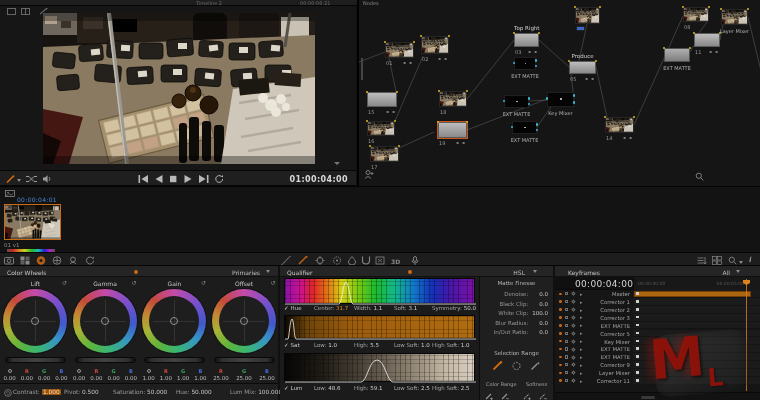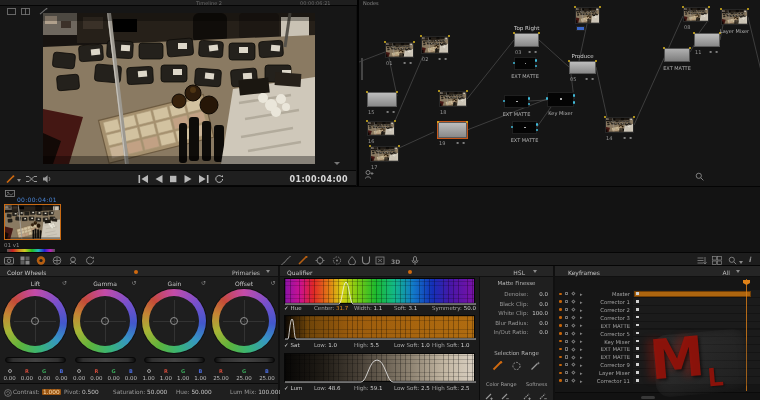--- a/index.html
+++ b/index.html
@@ -718,20 +718,27 @@
         </svg>
     </div>
   </div>
 
   <div id="kf" class="panel">
     <div class="phead">
       <span class="ptitle" style="left:13px">Keyframes</span>
       <span class="pmode" style="right:30px">All</span>
       <span class="caret" style="position:absolute;right:20px;top:4px"></span>
     </div>
+    <div id="kf-tcbar">
+      <span id="kf-tc">00:00:04:00</span>
+      <div id="kf-ruler">
+        <span style="position:absolute;left:4px;top:4px">00:00:00:00</span>
+        <span style="position:absolute;right:16px;top:4px">00:00:05:00</span>
+      </div>
+    </div>
     <div id="kfRows">
         <div class="kfrow" style="top: 24px;">
           <div class="kfl">
             <div class="kdot"></div>
             <div class="klock"></div>
             <div class="kdia"></div>
             <div class="kcar">▸</div>
             <div class="kfname">Master</div>
           </div>
           <div class="kfr">

